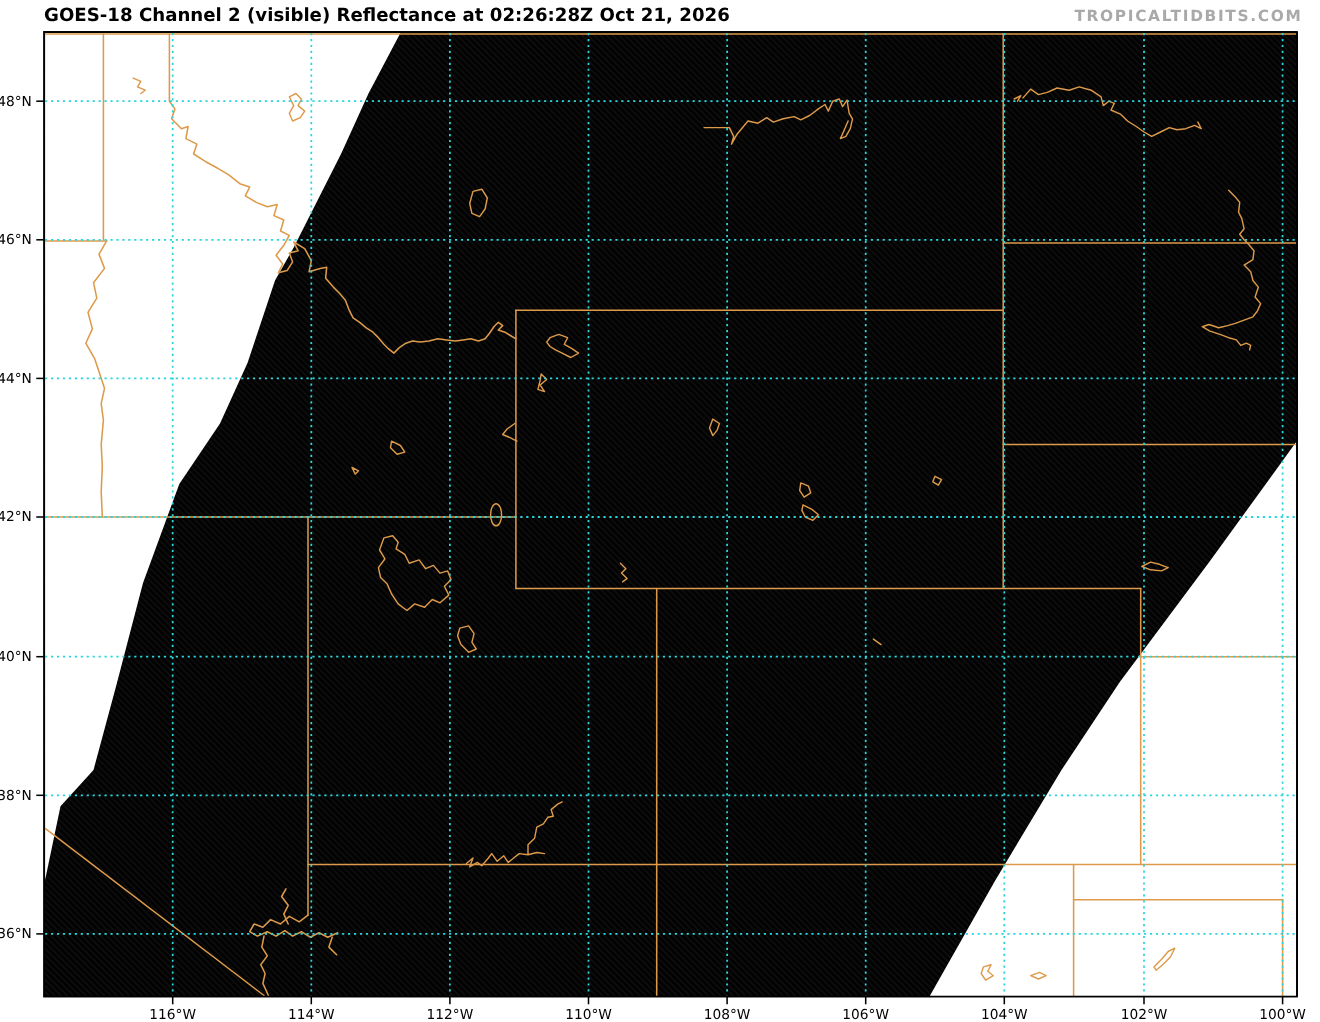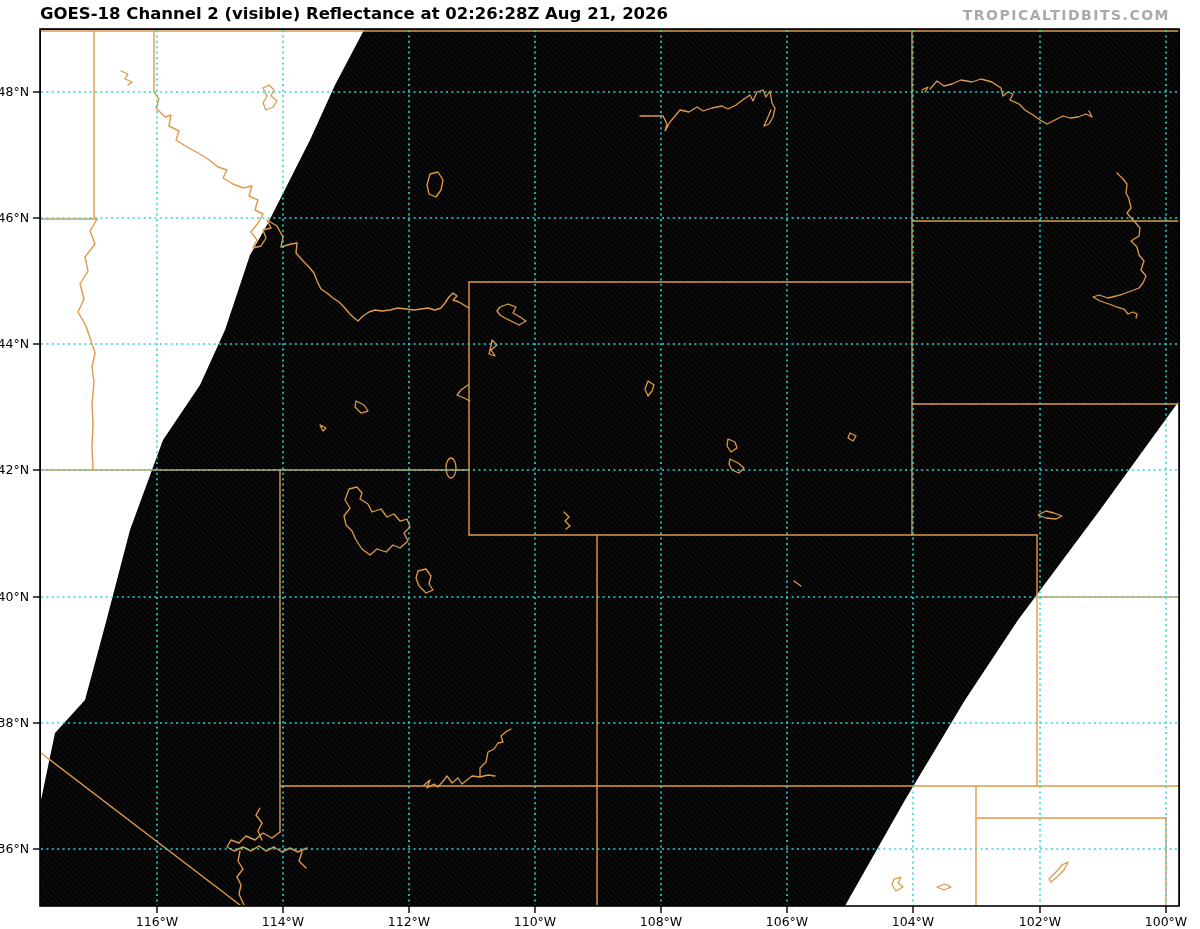--- a/index.html
+++ b/index.html
@@ -1,27 +1,27 @@
 <!DOCTYPE html>
 <html><head>
 <meta charset="utf-8">
 <style>
   html,body{margin:0;padding:0;background:#ffffff;}
   .page{position:relative;width:1200px;height:929px;background:#ffffff;overflow:hidden;
         font-family:"DejaVu Sans","Liberation Sans",sans-serif;}
   .title{position:absolute;left:40px;top:4px;font-size:16.5px;font-weight:bold;color:#000;white-space:nowrap;}
-  .watermark{position:absolute;right:30px;top:7px;font-size:14px;font-weight:bold;color:#a9a9a9;letter-spacing:1.5px;}
+  .watermark{position:absolute;right:16px;top:7px;font-size:14px;font-weight:bold;color:#a9a9a9;letter-spacing:1.5px;}
   svg text{font-family:"DejaVu Sans","Liberation Sans",sans-serif;font-size:12.5px;fill:#000;}
   svg{position:absolute;left:0;top:0;}
 </style>
 </head>
 <body>
 
 <div class="page">
-  <div class="title">GOES-18 Channel 2 (visible) Reflectance at 02:26:28Z Aug 21, 2026</div>
+  <div class="title">GOES-18 Channel 2 (visible) Reflectance at 02:26:28Z Oct 21, 2026</div>
   <div class="watermark">TROPICALTIDBITS.COM</div>
 
   <svg width="1200" height="929" viewBox="0 0 1200 929">
     <defs>
       <pattern id="scan" width="4" height="4" patternUnits="userSpaceOnUse" patternTransform="rotate(45)">
         <rect width="4" height="4" fill="#020202"></rect>
         <rect width="4" height="1.6" fill="#0d0d0d"></rect>
       </pattern>
     </defs>
 

